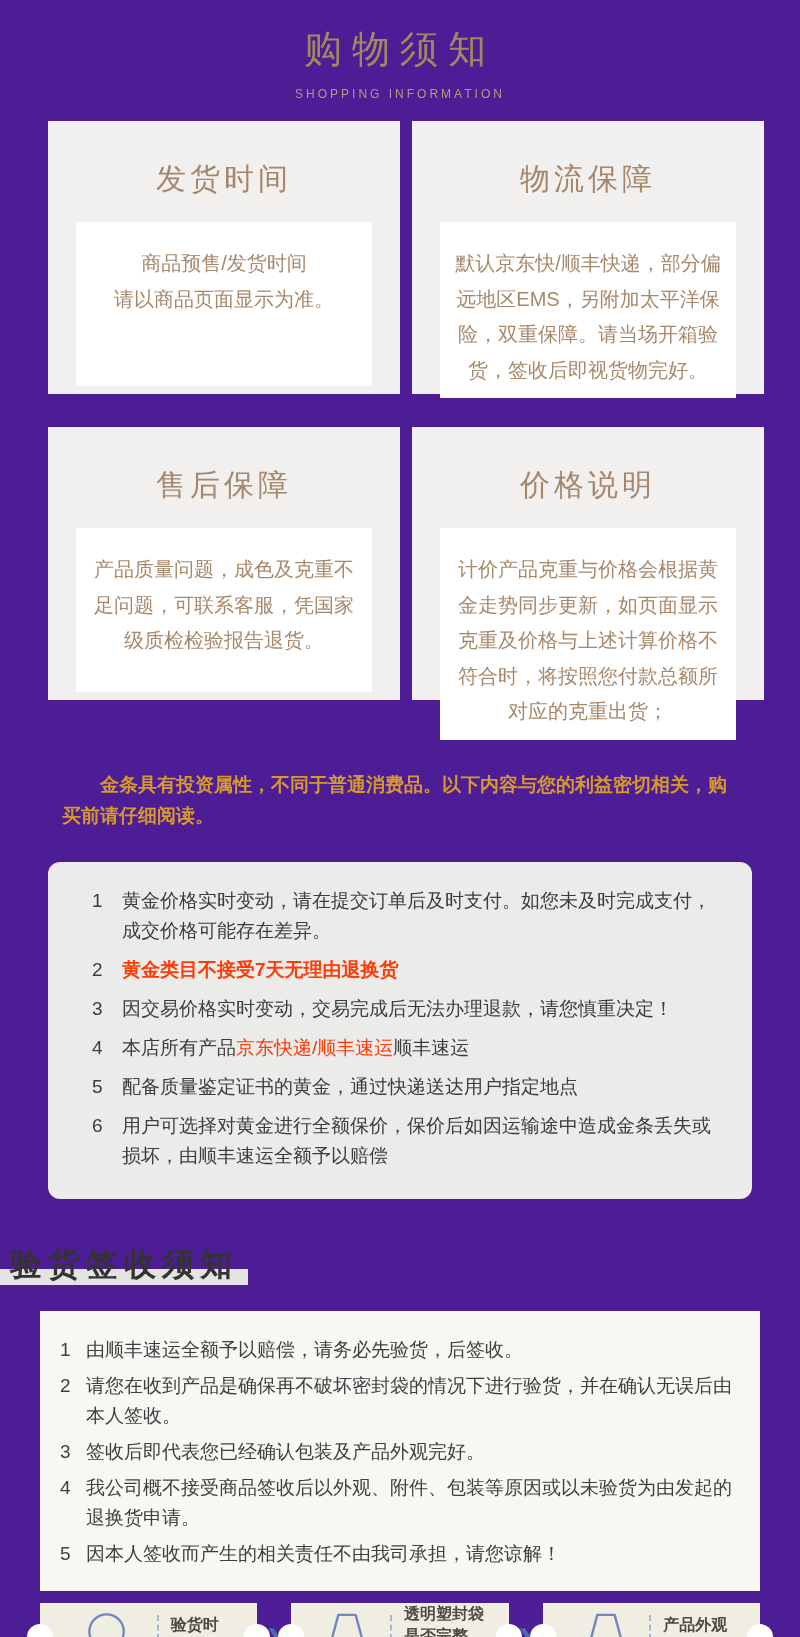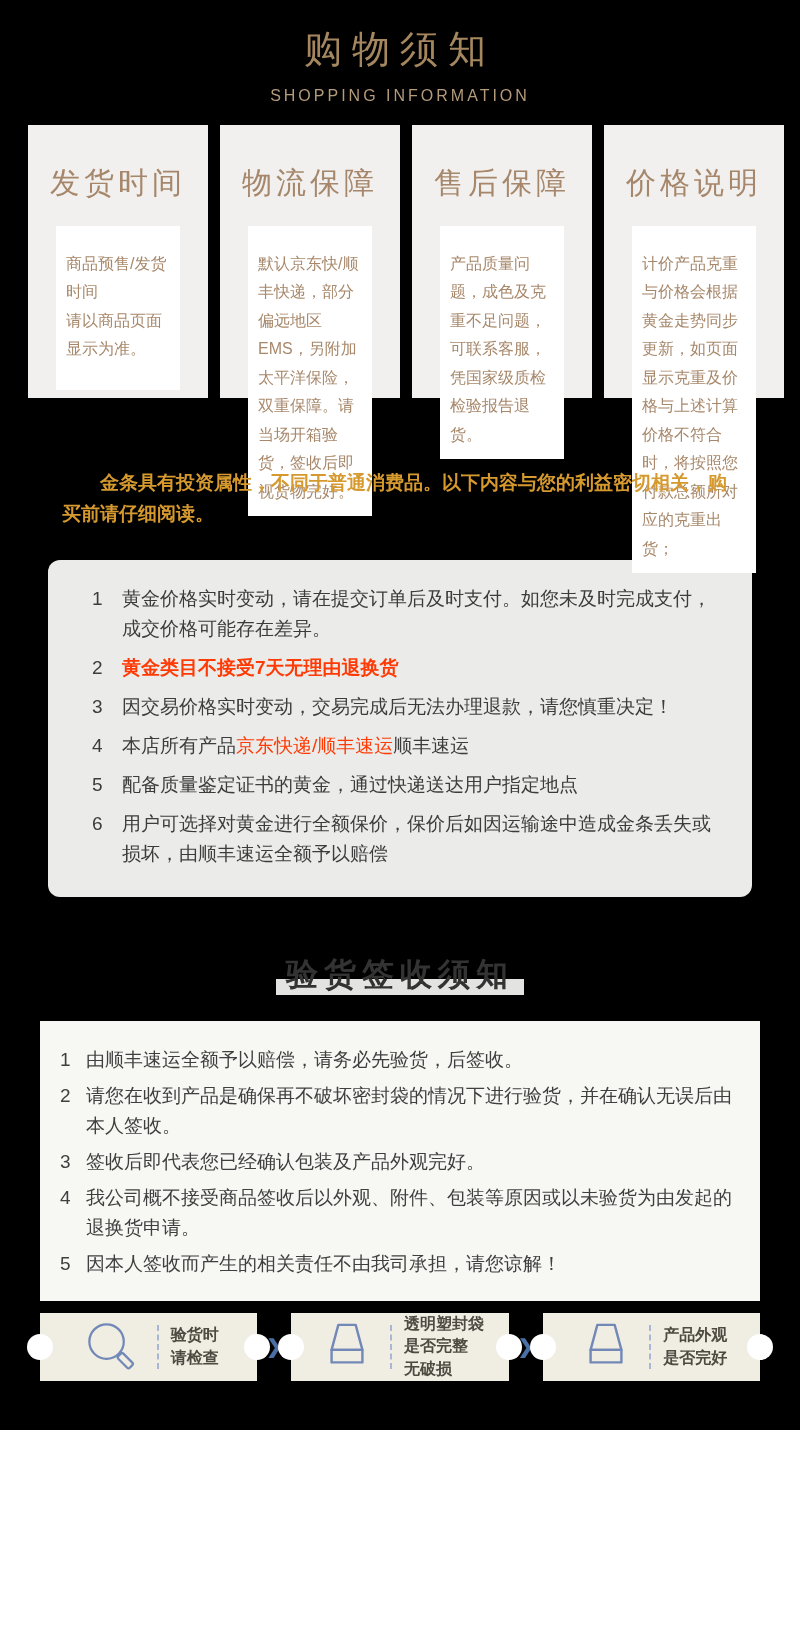--- a/index.html
+++ b/index.html
@@ -1,44 +1,44 @@
 <!DOCTYPE html>
 <html><head>
 <meta charset="utf-8">
 <style>
   * { margin:0; padding:0; box-sizing:border-box; }
   body { background:#fff; font-family:"Liberation Sans", sans-serif; }
-  .page { width:800px; height:1430px; margin:0 auto; background:#000000; position:relative; overflow:hidden; }
+  .page { width:800px; height:1637px; margin:0 auto; background:#4c1d95; position:relative; overflow:hidden; }
 
   
   .header { text-align:center; padding-top:24px; }
   .header-title { font-size:38px; color:#a5875f; letter-spacing:10px; font-weight:400; }
-  .header-sub { margin-top:12px; font-size:16px; color:#b49b7c; letter-spacing:3px; }
+  .header-sub { margin-top:12px; font-size:12px; color:#b49b7c; letter-spacing:3px; }
 
   
-  .cards { margin:20px 16px 0; display:grid; grid-template-columns:1fr 1fr 1fr 1fr; column-gap:12px; row-gap:33px;padding-left:12px; }
+  .cards { margin:20px 36px 0; display:grid; grid-template-columns:1fr 1fr; column-gap:12px; row-gap:33px;padding-left:12px; }
   .card { background:#f1f0ee; height:273px; display:flex; flex-direction:column; }
   .card-title { margin-top:38px; text-align:center; font-size:30px; color:#a6876b; letter-spacing:4px; }
-  .card-body { flex:1; background:#fff; margin:22px 28px 8px; padding:24px 10px 10px; 
-               font-size:16px; color:#a7886b; line-height:1.78; white-space:pre-line; }
+  .card-body { flex:1; background:#fff; margin:22px 28px 8px; padding:24px 10px 10px; text-align:center;
+               font-size:20px; color:#a7886b; line-height:1.78; white-space:pre-line; }
 
   
   .notice { margin:70px 58px 0 62px; font-size:19px; font-weight:bold; color:#d6992e; line-height:1.62; text-indent:2em; }
 
   
   .rules-box { margin:30px 48px 0; background:#ebebe9; border-radius:12px; padding:24px 36px 28px 44px; }
   .rule { display:flex; font-size:19px; color:#3c3c3c; line-height:30px; margin-bottom:9px; }
   .rule:last-child { margin-bottom:0; }
   .rule .num { width:30px; flex:none; }
   .rule .txt { flex:1; }
   .red-bold { color:#ff3a05; font-weight:bold; }
   .red { color:#ff3a05; }
 
   
-  .insp-title { margin-top:56px; text-align:center; }
+  .insp-title { margin-top:44px; }
   .insp-title span { font-family:"Liberation Serif", serif; font-weight:bold; font-size:32px; color:#333;
                      letter-spacing:6px; display:inline-block; padding:0 10px;
                      background:linear-gradient(to bottom, transparent 60%, #e3e3e1 60%, #e3e3e1 96%, transparent 96%); }
   .insp-box { margin:24px 40px 0; background:#f7f7f4; padding:24px 16px 22px 20px; }
   .insp-item { display:flex; font-size:19px; color:#3f3f3f; line-height:30px; margin-bottom:6px; }
   .insp-item:last-child { margin-bottom:0; }
   .insp-item .num { width:26px; flex:none; }
   .insp-item .txt { flex:1; }
 
   

